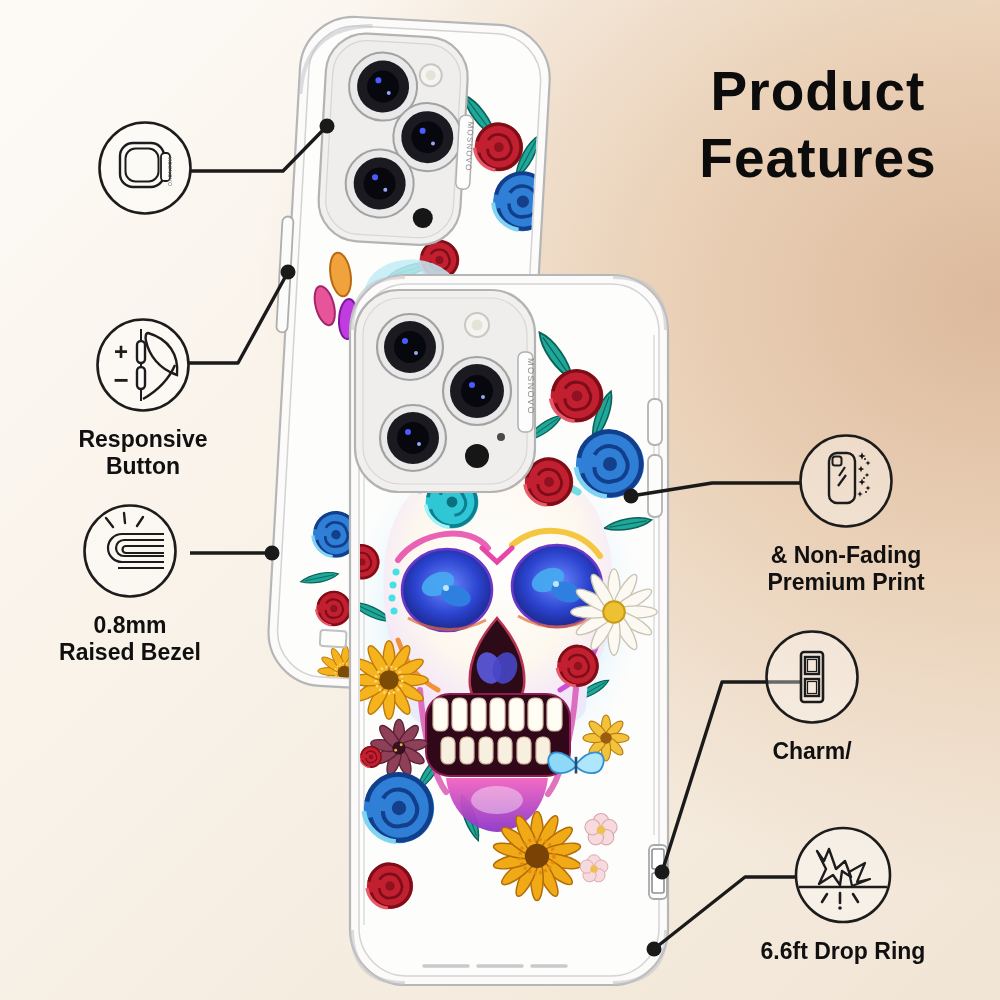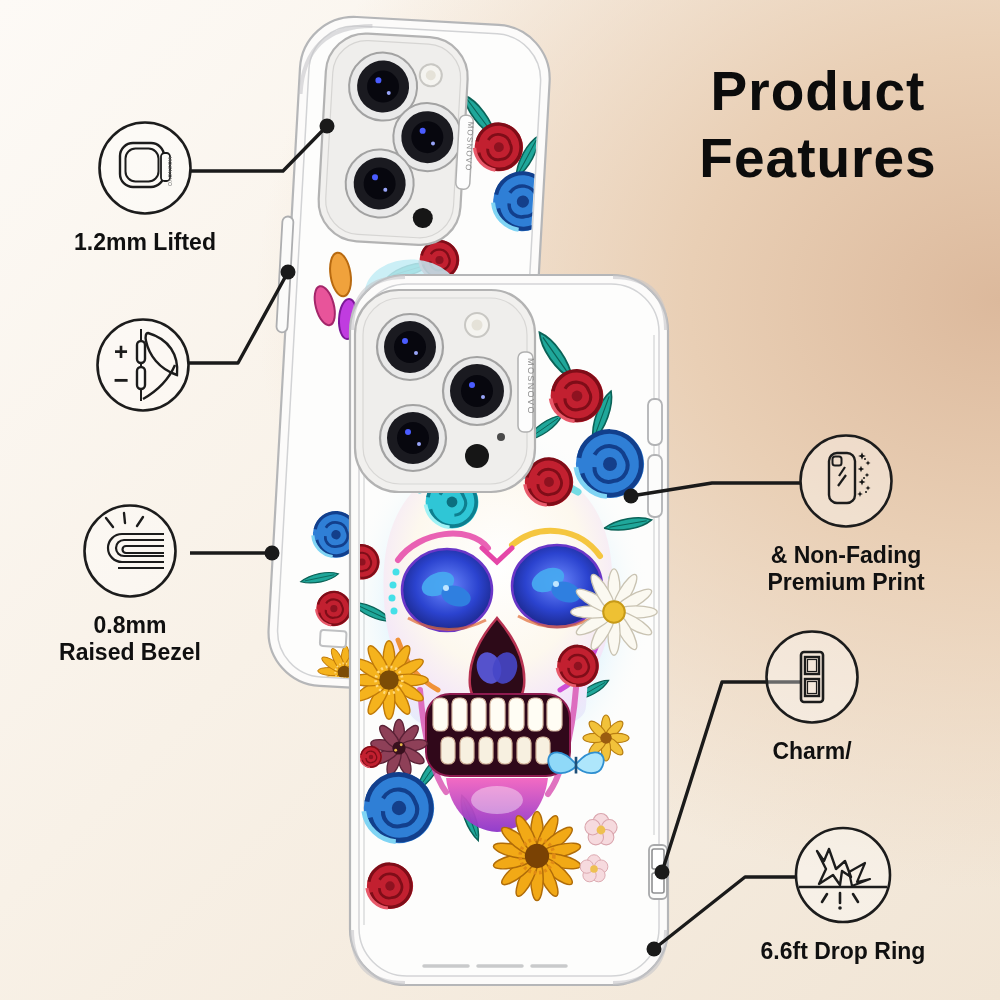--- a/index.html
+++ b/index.html
@@ -417,35 +417,38 @@
 
 <div class="callout" style="left:15px;top:118px;width:260px;">
   <svg class="ic" width="100" height="100" viewBox="0 0 100 100">
     <circle cx="50" cy="50" r="45.5" fill="rgba(255,255,255,0.35)" stroke="#1c1c1c" stroke-width="2.6"></circle>
     <rect x="25" y="25" width="44" height="44" rx="13" fill="none" stroke="#1c1c1c" stroke-width="2.4"></rect>
     <rect x="30.5" y="30.5" width="33" height="33" rx="10" fill="none" stroke="#1c1c1c" stroke-width="2"></rect>
     <rect x="66" y="35" width="9" height="28" rx="3.5" fill="#fdfcf9" stroke="#1c1c1c" stroke-width="1.8"></rect>
     <text transform="translate(72.8,38.5) rotate(90)" font-size="5.2" letter-spacing="0.4" fill="#6a6a6a" font-family="Liberation Sans, sans-serif">MOSNOVO</text>
   </svg>
   <div class="label">
-    <span>1.2mm Lifted</span>
   </div>
 </div>
 
 <div class="callout" style="left:13px;top:315px;width:260px;">
   <svg class="ic" width="100" height="100" viewBox="0 0 100 100">
     <circle cx="50" cy="50" r="45.5" fill="rgba(255,255,255,0.35)" stroke="#1c1c1c" stroke-width="2.6"></circle>
     <line x1="48" y1="14" x2="48" y2="86" stroke="#1c1c1c" stroke-width="2"></line>
     <rect x="44" y="26" width="8" height="22" rx="4" fill="#fdfcf9" stroke="#1c1c1c" stroke-width="2.4"></rect>
     <rect x="44" y="52" width="8" height="22" rx="4" fill="#fdfcf9" stroke="#1c1c1c" stroke-width="2.4"></rect>
     <text x="28" y="45" text-anchor="middle" font-size="24" font-weight="bold" fill="#1c1c1c" font-family="Liberation Sans, sans-serif">+</text>
     <text x="28" y="74" text-anchor="middle" font-size="26" font-weight="bold" fill="#1c1c1c" font-family="Liberation Sans, sans-serif">−</text>
     <path d="M 55,18 C 76,24 86,40 84,60 C 66,54 56,40 53,26 C 52,21 53,18 55,18 Z" fill="none" stroke="#1c1c1c" stroke-width="2.4"></path>
     <path d="M 50,84 C 64,76 76,64 82,50" fill="none" stroke="#1c1c1c" stroke-width="2.4"></path>
   </svg>
+  <div class="label">
+    <span>Responsive</span>
+    <span>Button</span>
+  </div>
 </div>
 
 <div class="callout" style="left:0;top:501px;width:260px;">
   <svg class="ic" width="100" height="100" viewBox="0 0 100 100">
     <circle cx="50" cy="50" r="45.5" fill="rgba(255,255,255,0.35)" stroke="#1c1c1c" stroke-width="2.6"></circle>
     <g stroke="#1c1c1c" stroke-width="2.4" stroke-linecap="round" fill="none">
       <line x1="33" y1="26" x2="26" y2="17"></line>
           <line x1="45" y1="22" x2="44" y2="12"></line>
           <line x1="57" y1="25" x2="63" y2="16"></line>
     </g>

